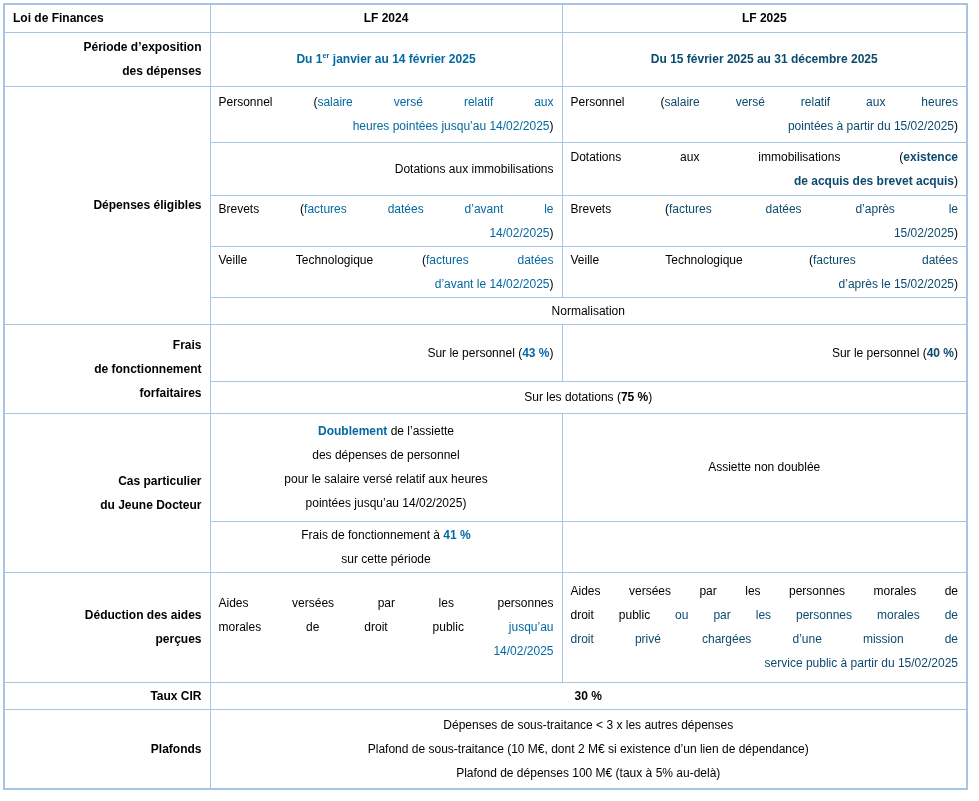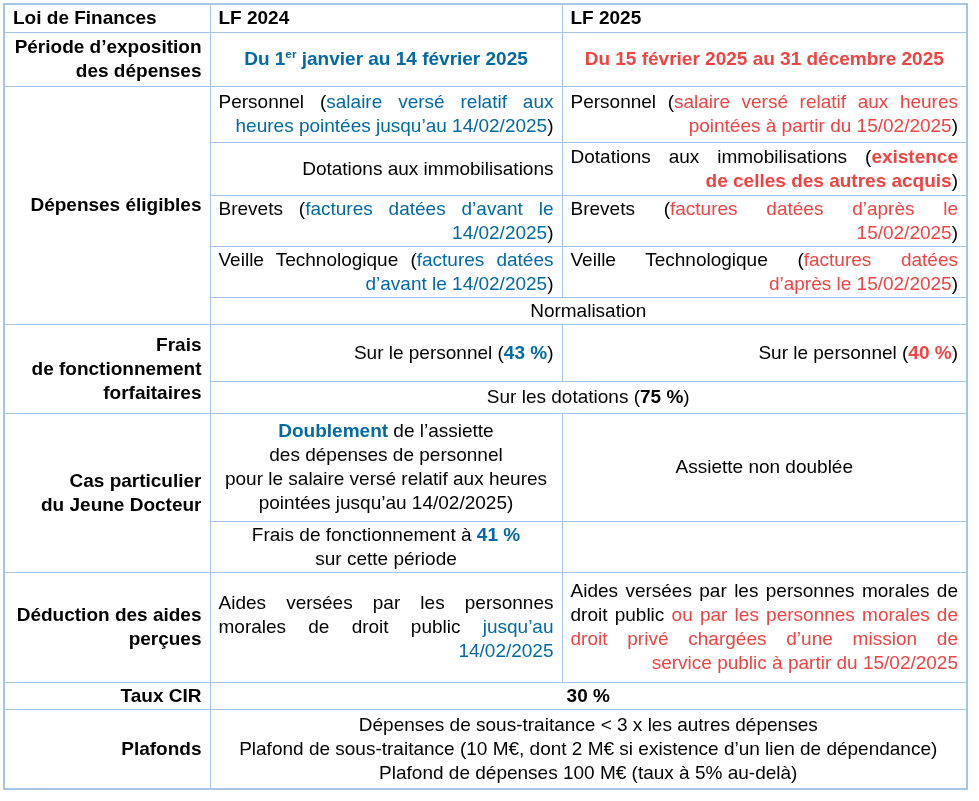--- a/index.html
+++ b/index.html
@@ -8,36 +8,36 @@
     width: 979px;
     font-family: "Liberation Sans", sans-serif;
     color: #000000;
   }
   .wrap { padding: 3px; }
   table.lf {
     border-collapse: collapse;
     table-layout: fixed;
     width: 965px;
     border: 2px solid #A6C4E4;
-    font-size: 19px;
+    font-size: 12px;
   }
   td {
     border: 1px solid #A6C4E4;
     vertical-align: middle;
     padding: 1px 8px;
     overflow: hidden;
   }
   td.bold { font-weight: bold; }
-  td.center { text-align: left; }
+  td.center { text-align: center; }
   .line { line-height: 24px; }
   .jl { text-align: justify; text-align-last: justify; }
   .ll { text-align: right; }
   .cl { text-align: center; }
   .c-red { color: #0369a1; }
-  .c-purple { color: #ef4444; }
+  .c-purple { color: #0c4a6e; }
   .b { font-weight: bold; }
   sup { font-size: 0.62em; line-height: 0; text-align: right; }
 </style>
 </head>
 <body>
 
 <div class="wrap">
   <table class="lf">
     <colgroup>
       <col style="width:206px">
@@ -78,21 +78,21 @@
             <div class="line ll"><span class="c-purple">pointées à partir du 15/02/2025</span><span>)</span></div>
           </td>
     </tr>
 
     <tr style="height:53px">
       <td>
             <div class="line ll"><span>Dotations aux immobilisations</span></div>
           </td>
       <td>
             <div class="line jl"><span>Dotations aux immobilisations (</span><span class="c-purple b">existence</span></div>
-            <div class="line ll"><span class="c-purple b">de celles des autres acquis</span><span>)</span></div>
+            <div class="line ll"><span class="c-purple b">de acquis des brevet acquis</span><span>)</span></div>
           </td>
     </tr>
 
     <tr style="height:50px">
       <td>
             <div class="line jl"><span>Brevets (</span><span class="c-red">factures datées d’avant le</span></div>
             <div class="line ll"><span class="c-red">14/02/2025</span><span>)</span></div>
           </td>
       <td>
             <div class="line jl"><span>Brevets (</span><span class="c-purple">factures datées d’après le</span></div>

